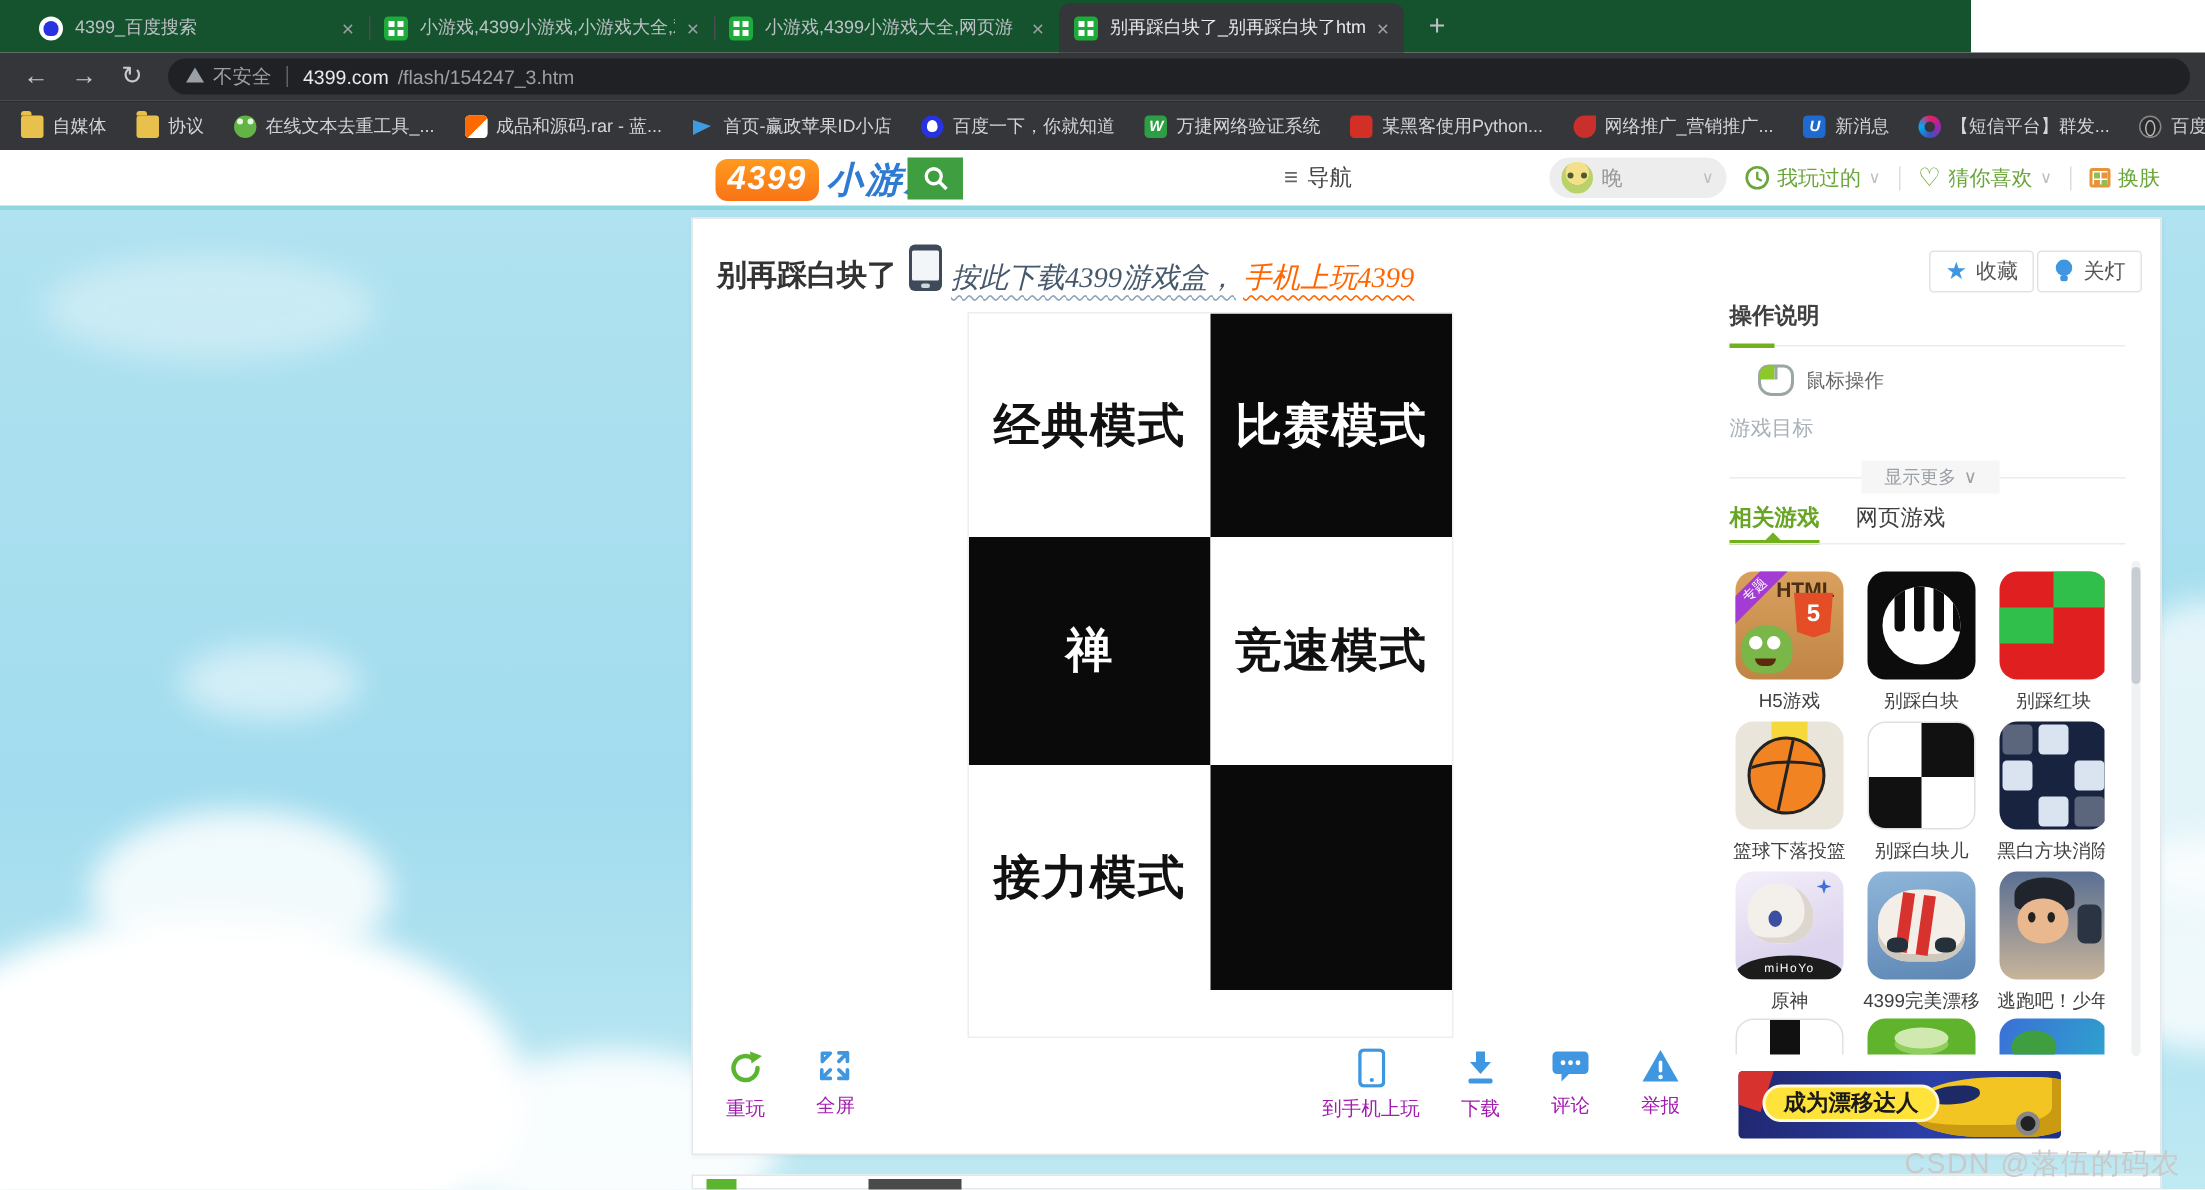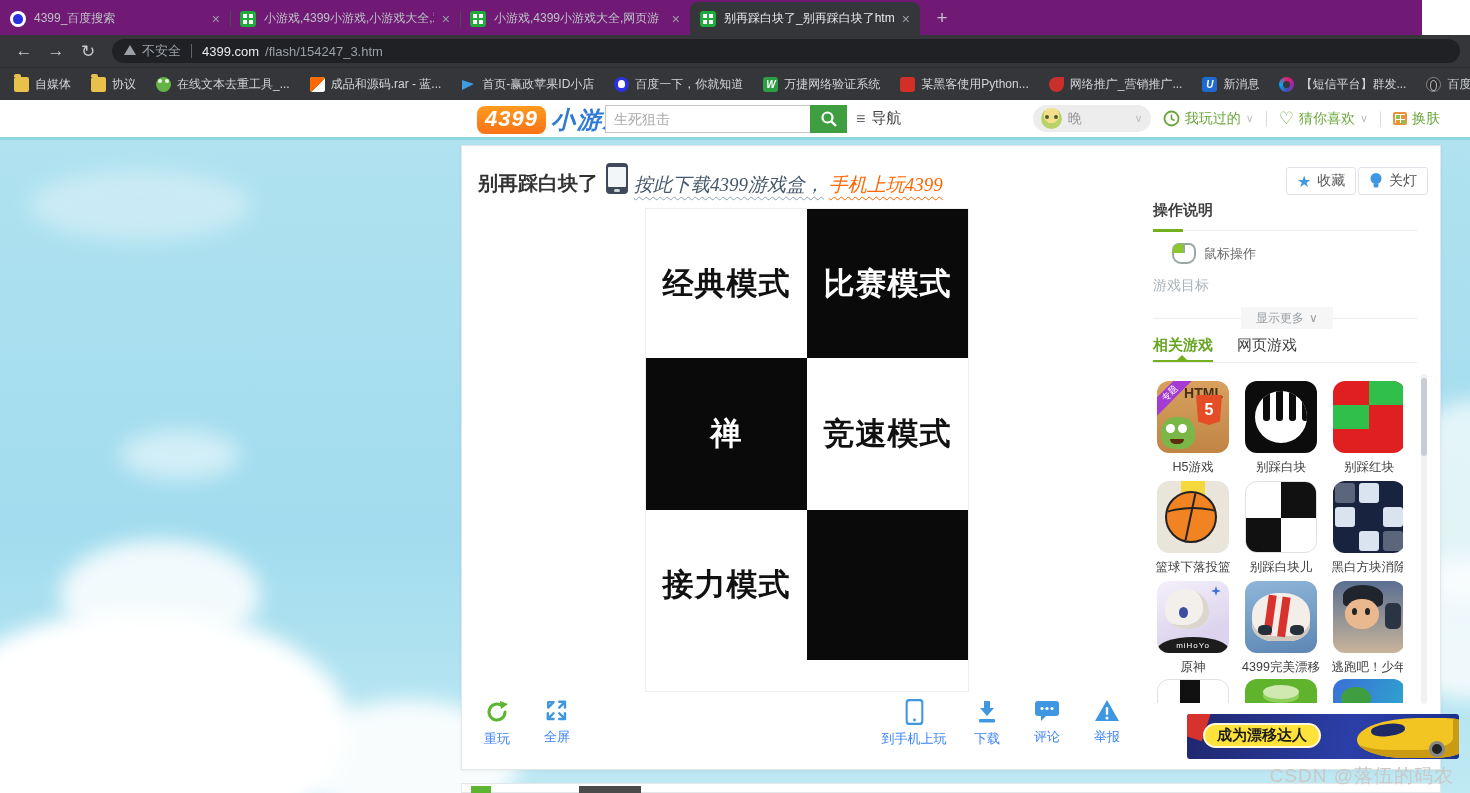--- a/index.html
+++ b/index.html
@@ -1,20 +1,20 @@
 <!DOCTYPE html>
 <html><head>
 <meta charset="utf-8">
 <style>
   * { margin:0; padding:0; box-sizing:border-box; }
   html,body { width:1470px; height:793px; overflow:hidden; }
   body { font-family:"Liberation Sans","DejaVu Sans",sans-serif; position:relative; background:#fff; }
 
   
-  .tabbar { position:absolute; left:0; top:0; width:1422px; height:35px; background:#701a75; display:flex; align-items:flex-end; padding-left:0; }
+  .tabbar { position:absolute; left:0; top:0; width:1314px; height:35px; background:#14532d; display:flex; align-items:flex-end; padding-left:16px; }
   .tab { width:230px; height:33px; display:flex; align-items:center; gap:8px; padding:0 10px; border-radius:8px 8px 0 0; color:#bdc1c6; font-size:12px; position:relative; }
   .tab .sep { position:absolute; right:-1px; top:9px; height:16px; width:1px; background:#4a4d51; }
   .tab.active { background:#35363a; color:#e8eaed; }
   .tab .title { flex:1; white-space:nowrap; overflow:hidden; }
   .tab .close { color:#9aa0a6; font-size:14px; line-height:1; cursor:pointer; }
   .fav { width:16px; height:16px; border-radius:3px; flex:none; display:flex; align-items:center; justify-content:center; }
   .fav-baidu { background:#fff; border-radius:50%; position:relative; }
   .fav-baidu::after { content:""; position:absolute; inset:3px; background:#2932e1; border-radius:50% 50% 42% 42%; }
   .fav-4399 { background:#1faa3c; position:relative; }
   .fav-4399::after { content:""; position:absolute; left:3px; top:3px; width:10px; height:10px;
@@ -92,21 +92,21 @@
   .fav-btn { position:absolute; top:21px; height:28px; background:#fff; border:1px solid #dfe3e8; border-radius:3px; display:flex; align-items:center; gap:6px; padding:0 10px; font-size:14px; color:#555; cursor:pointer; }
   .fav-btn.b1 { left:824px; }
   .fav-btn.b2 { left:896px; }
 
   .canvas { position:absolute; left:184px; top:63px; width:322px; height:482px; outline:1px solid #eee; display:grid; grid-template-columns:161px 161px; grid-template-rows:149px 152px 150px 31px; }
   .tile { display:flex; align-items:center; justify-content:center; font-size:31px; font-weight:bold; letter-spacing:1px; }
   .tile.w { background:#fff; color:#111; }
   .tile.b { background:#0a0a0a; color:#fff; }
 
   .gtools { position:absolute; left:0; top:553px; width:980px; height:60px; }
-  .gtool { position:absolute; transform:translateX(-50%); display:flex; flex-direction:column; align-items:center; gap:5px; font-size:13px; color:#3b82f6; cursor:pointer; }
+  .gtool { position:absolute; transform:translateX(-50%); display:flex; flex-direction:column; align-items:center; gap:5px; font-size:13px; color:#a21caf; cursor:pointer; }
 
   
   .sidebar { position:absolute; left:691px; top:55px; width:264px; height:560px; }
   .sb-title { font-size:15px; font-weight:bold; color:#404040; }
   .sb-hr { position:absolute; left:0; top:29px; width:264px; height:1px; background:#ececec; }
   .sb-green { position:absolute; left:0; top:28px; width:30px; height:3px; background:#72b01d; }
   .mouse-row { position:absolute; left:0; top:42px; display:flex; align-items:center; gap:8px; font-size:13px; color:#666;padding-left:19px; }
   .mouse-ic { width:24px; height:21px; border:2px solid #9aa7a0; border-radius:7px 7px 9px 9px; position:relative; background:#fff; }
   .mouse-ic::before { content:""; position:absolute; left:-1px; top:-1px; width:10px; height:9px; background:#8bc92a; border-radius:6px 0 0 0; }
   .mouse-ic::after { content:""; position:absolute; left:9px; top:-1px; width:2px; height:9px; background:#9aa7a0; }
@@ -163,21 +163,21 @@
   .gi-run .face { position:absolute; left:12px; top:18px; width:34px; height:30px; background:#eab88e; border-radius:48%; }
   .gi-run .face::before { content:""; position:absolute; left:7px; top:9px; width:5px; height:7px; background:#222; border-radius:50%; box-shadow:13px 0 0 #222; }
   .gi-run .mini { position:absolute; right:4px; top:22px; width:16px; height:26px; background:#2b3442; border-radius:5px; }
   .gi-p1 { background:#fff; border:1px solid #e0e0e0; }
   .gi-p1::before { content:""; position:absolute; left:22px; top:0; width:20px; height:72px; background:#111; }
   .gi-p2 { background:#5fb32d; }
   .gi-p2::before { content:""; position:absolute; left:18px; top:6px; width:36px; height:14px; background:#cfe9b0; border-radius:50%; box-shadow:0 4px 0 #8fd05c; }
   .gi-p3 { background:linear-gradient(120deg,#3a6fd8,#2bb3c9); }
   .gi-p3::before { content:""; position:absolute; left:8px; top:8px; width:30px; height:22px; background:#3f9e3f; border-radius:50%; }
 
-  .ad { position:absolute; left:697px; top:568px; width:272px; height:45px; background:linear-gradient(100deg,#20276e,#2b3fa8 60%,#1b2f8e); border-radius:3px; overflow:hidden;margin-left:28px; }
+  .ad { position:absolute; left:697px; top:568px; width:215px; height:45px; background:linear-gradient(100deg,#20276e,#2b3fa8 60%,#1b2f8e); border-radius:3px; overflow:hidden; }
   .ad .redcorner { position:absolute; left:-6px; top:-6px; width:26px; height:30px; background:#d8322e; transform:rotate(18deg); }
   .ad .pill { position:absolute; left:16px; top:9px; background:#ffe23a; border:2px solid #fff9d8; color:#1a1a1a; font-weight:bold; font-size:15px; padding:1px 12px; border-radius:14px; }
   .ad .car { position:absolute; right:-8px; top:4px; width:110px; height:40px; background:#f2c522; border-radius:55% 20% 30% 45%; box-shadow:inset -14px -8px 0 #c99a12; }
   .ad .car::before { content:""; position:absolute; left:14px; top:6px; width:34px; height:12px; background:#1d2a66; border-radius:45%; transform:rotate(-6deg); }
   .ad .wheel { position:absolute; right:14px; bottom:2px; width:16px; height:16px; border-radius:50%; background:#222; border:3px solid #888; }
 
   .next-strip { position:absolute; left:461px; top:783px; width:980px; height:10px; background:#fff; border:1px solid #e3e7ea; }
   .ns-green { position:absolute; left:9px; top:2px; width:20px; height:8px; background:#5cb531; }
   .ns-dark { position:absolute; left:117px; top:2px; width:62px; height:8px; background:#4a4a4a; }
   .watermark { position:absolute; right:16px; top:763px; font-size:19px; color:#c9c9c9; letter-spacing:1px; }
@@ -277,21 +277,20 @@
       <span>百度</span>
     </span>
 </div>
 
 <div class="siteheader">
   <div class="logo">
     <span class="logo-badge">4399</span>
     <span class="logo-suffix">小游戏</span>
   </div>
   <div class="searchbox">
-    <input placeholder="生死狙击" style="">
     <button class="searchbtn">
       <svg width="18" height="18" viewBox="0 0 18 18">
           <circle cx="7.5" cy="7.5" r="5" fill="none" stroke="#fff" stroke-width="2.2"></circle>
           <line x1="11.5" y1="11.5" x2="16" y2="16" stroke="#fff" stroke-width="2.4"></line>
         </svg>
     </button>
   </div>
   <div class="navlink">
     <span class="hamb">≡</span>
     <span>导航</span>

